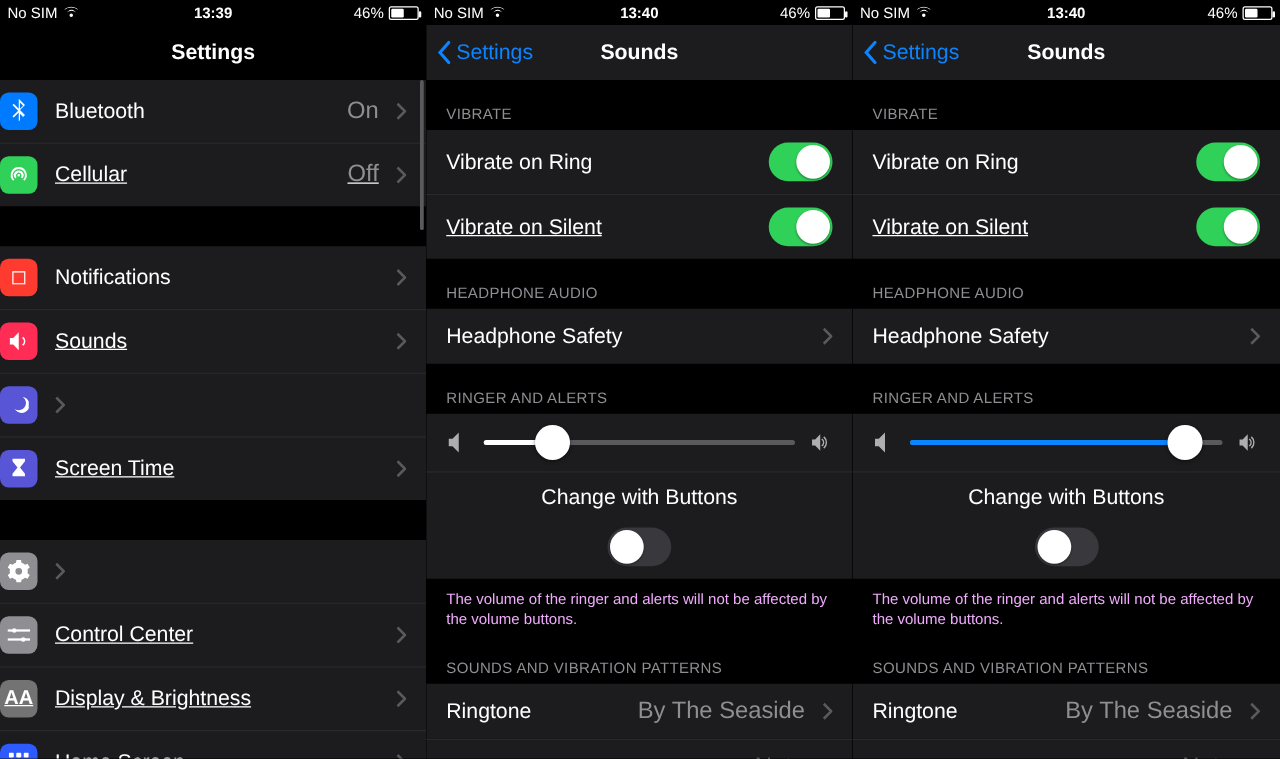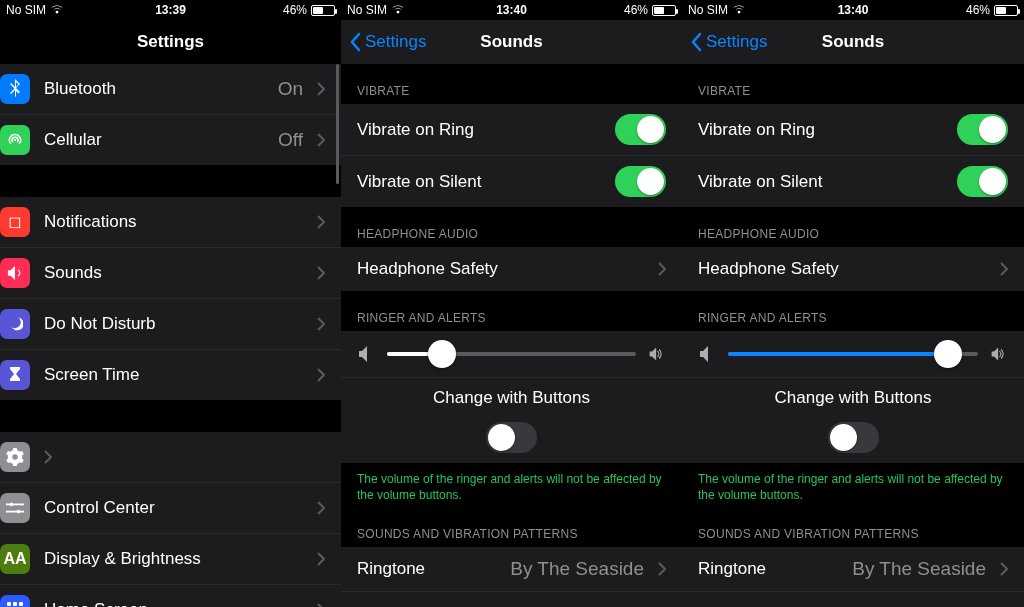--- a/index.html
+++ b/index.html
@@ -67,35 +67,35 @@
   .list { background:#000; }
   .group-header {
     font-size: 12px;
     color: #8e8e93;
     text-transform: uppercase;
     padding: 20px 16px 6px 16px;
     letter-spacing: 0.3px;
   }
   .footer-text {
     font-size: 12px;
-    color: #22c55e;
+    color: #f0abfc;
     padding: 8px 16px 4px 16px;
     line-height: 1.35;
   }
   .row {
     background: #1c1c1e;
     min-height: 44px;
     padding: 10px 16px;
     display: flex;
     align-items: center;
     gap: 14px;
     position: relative;
   }
   .row.with-icon { padding-left: 0; }
-  .row + .row { border-top: 0.5px solid #2a2a2c; }
+  .row + .row { border-top: 0.5px solid #2a2a2c; text-decoration: underline; }
   .row-sep { border-top: 0.5px solid #2a2a2c; flex-direction: column; }
   .row-label { font-size: 17px; color:#fff; flex: 1 1 auto; }
   .row-value { font-size: 19px; color:#8e8e93; }
   .chev {
     width: 8px; height: 14px; flex: 0 0 auto;
   }
   .icon-box {
     width: 30px; height: 30px; border-radius: 7px;
     display: flex; align-items: center; justify-content: center;
     flex: 0 0 auto;
@@ -217,21 +217,20 @@
       <svg class="chev" viewBox="0 0 8 14">
           <path d="M1 1l6 6-6 6" stroke="#5a5a5e" stroke-width="2" fill="none"></path>
         </svg>
     </div>
     <div class="row with-icon">
       <span class="icon-box" style="background:#5856d6">
         <svg width="16" height="16" viewBox="0 0 20 20" fill="#fff">
             <path d="M14 2a8 8 0 11-8 12 6 6 0 008-12z"></path>
           </svg>
       </span>
-      <span class="row-label">Do Not Disturb</span>
       <svg class="chev" viewBox="0 0 8 14">
           <path d="M1 1l6 6-6 6" stroke="#5a5a5e" stroke-width="2" fill="none"></path>
         </svg>
     </div>
     <div class="row with-icon">
       <span class="icon-box" style="background:#5856d6">
         <svg width="14" height="18" viewBox="0 0 14 18" fill="#fff">
             <path d="M2 1h10v2l-4 5 4 5v2H2v-2l4-5-4-5V1z"></path>
           </svg>
       </span>
@@ -261,21 +260,21 @@
             <circle cx="14" cy="11" r="2"></circle>
             <rect x="0" y="10" width="20" height="2"></rect>
           </svg>
       </span>
       <span class="row-label">Control Center</span>
       <svg class="chev" viewBox="0 0 8 14">
           <path d="M1 1l6 6-6 6" stroke="#5a5a5e" stroke-width="2" fill="none"></path>
         </svg>
     </div>
     <div class="row with-icon">
-      <span class="icon-box" style="background:#4d7c0f">
+      <span class="icon-box" style="background:#737373">
           <span class="icon-glyph" style="font-weight:700">AA</span>
         </span>
       <span class="row-label">Display &amp; Brightness</span>
       <svg class="chev" viewBox="0 0 8 14">
           <path d="M1 1l6 6-6 6" stroke="#5a5a5e" stroke-width="2" fill="none"></path>
         </svg>
     </div>
     <div class="row with-icon">
       <span class="icon-box" style="background:#2e5bff">
         <svg width="16" height="16" viewBox="0 0 16 16" fill="#fff">

